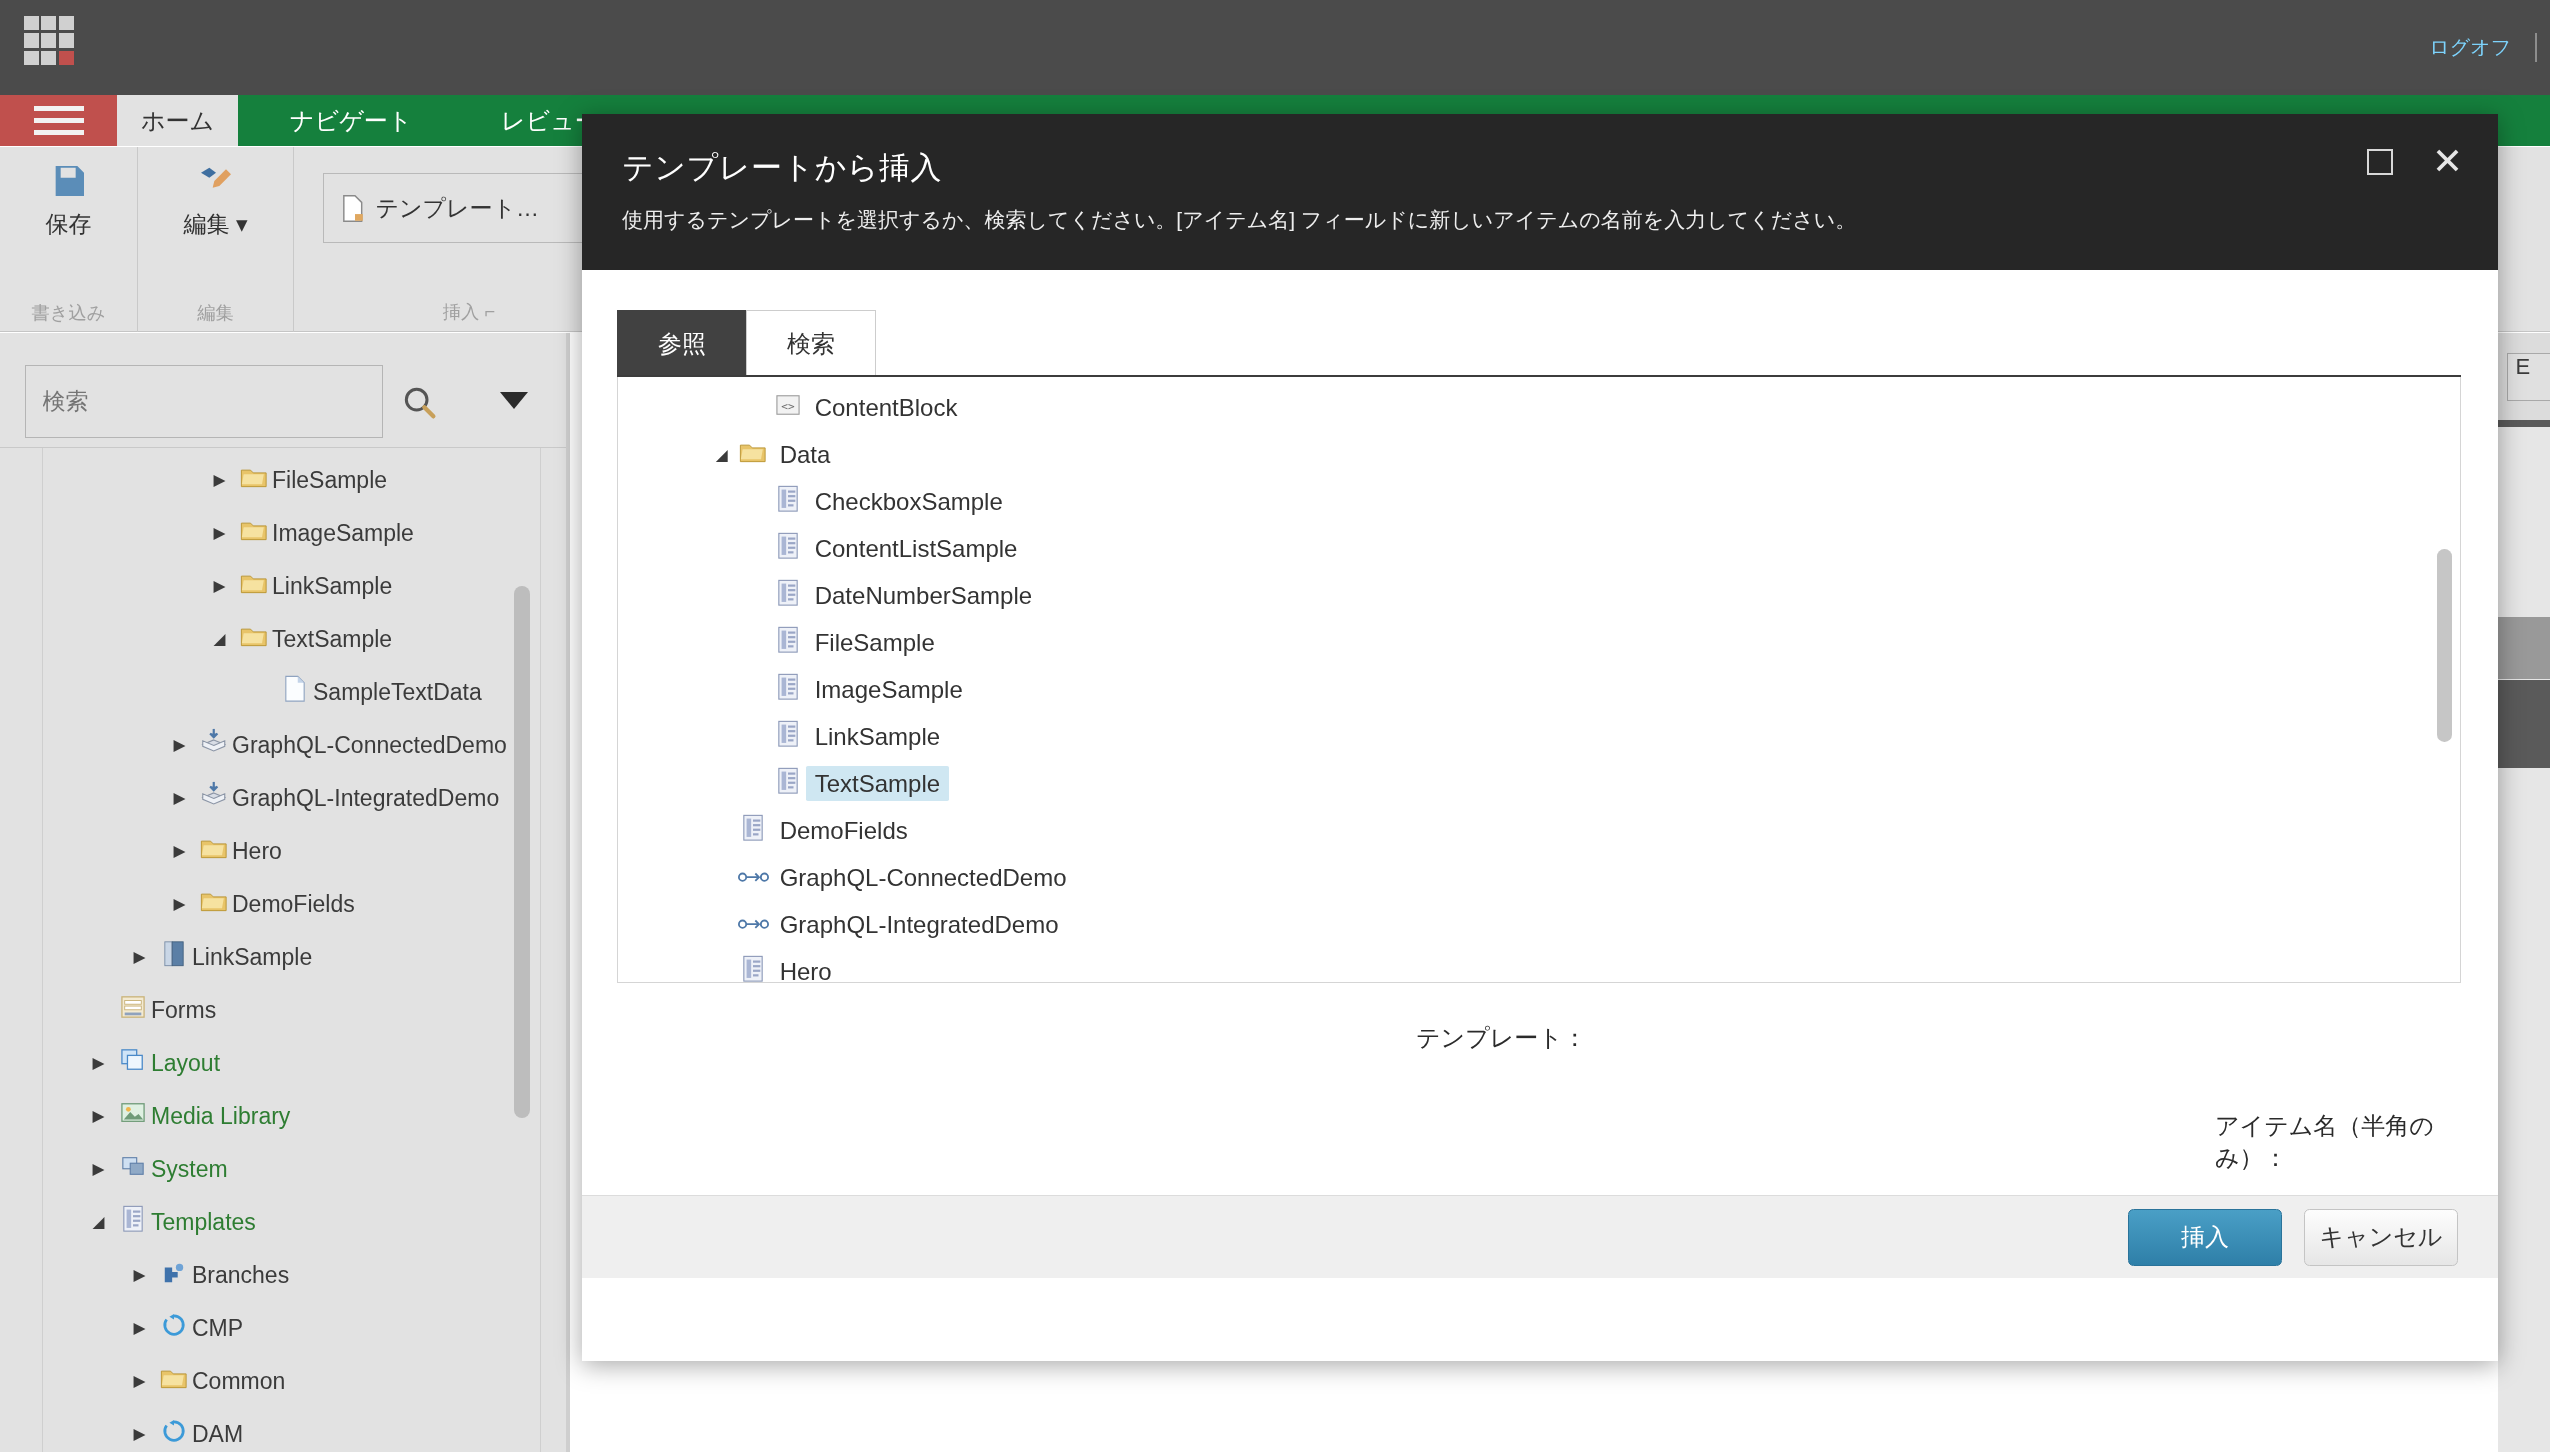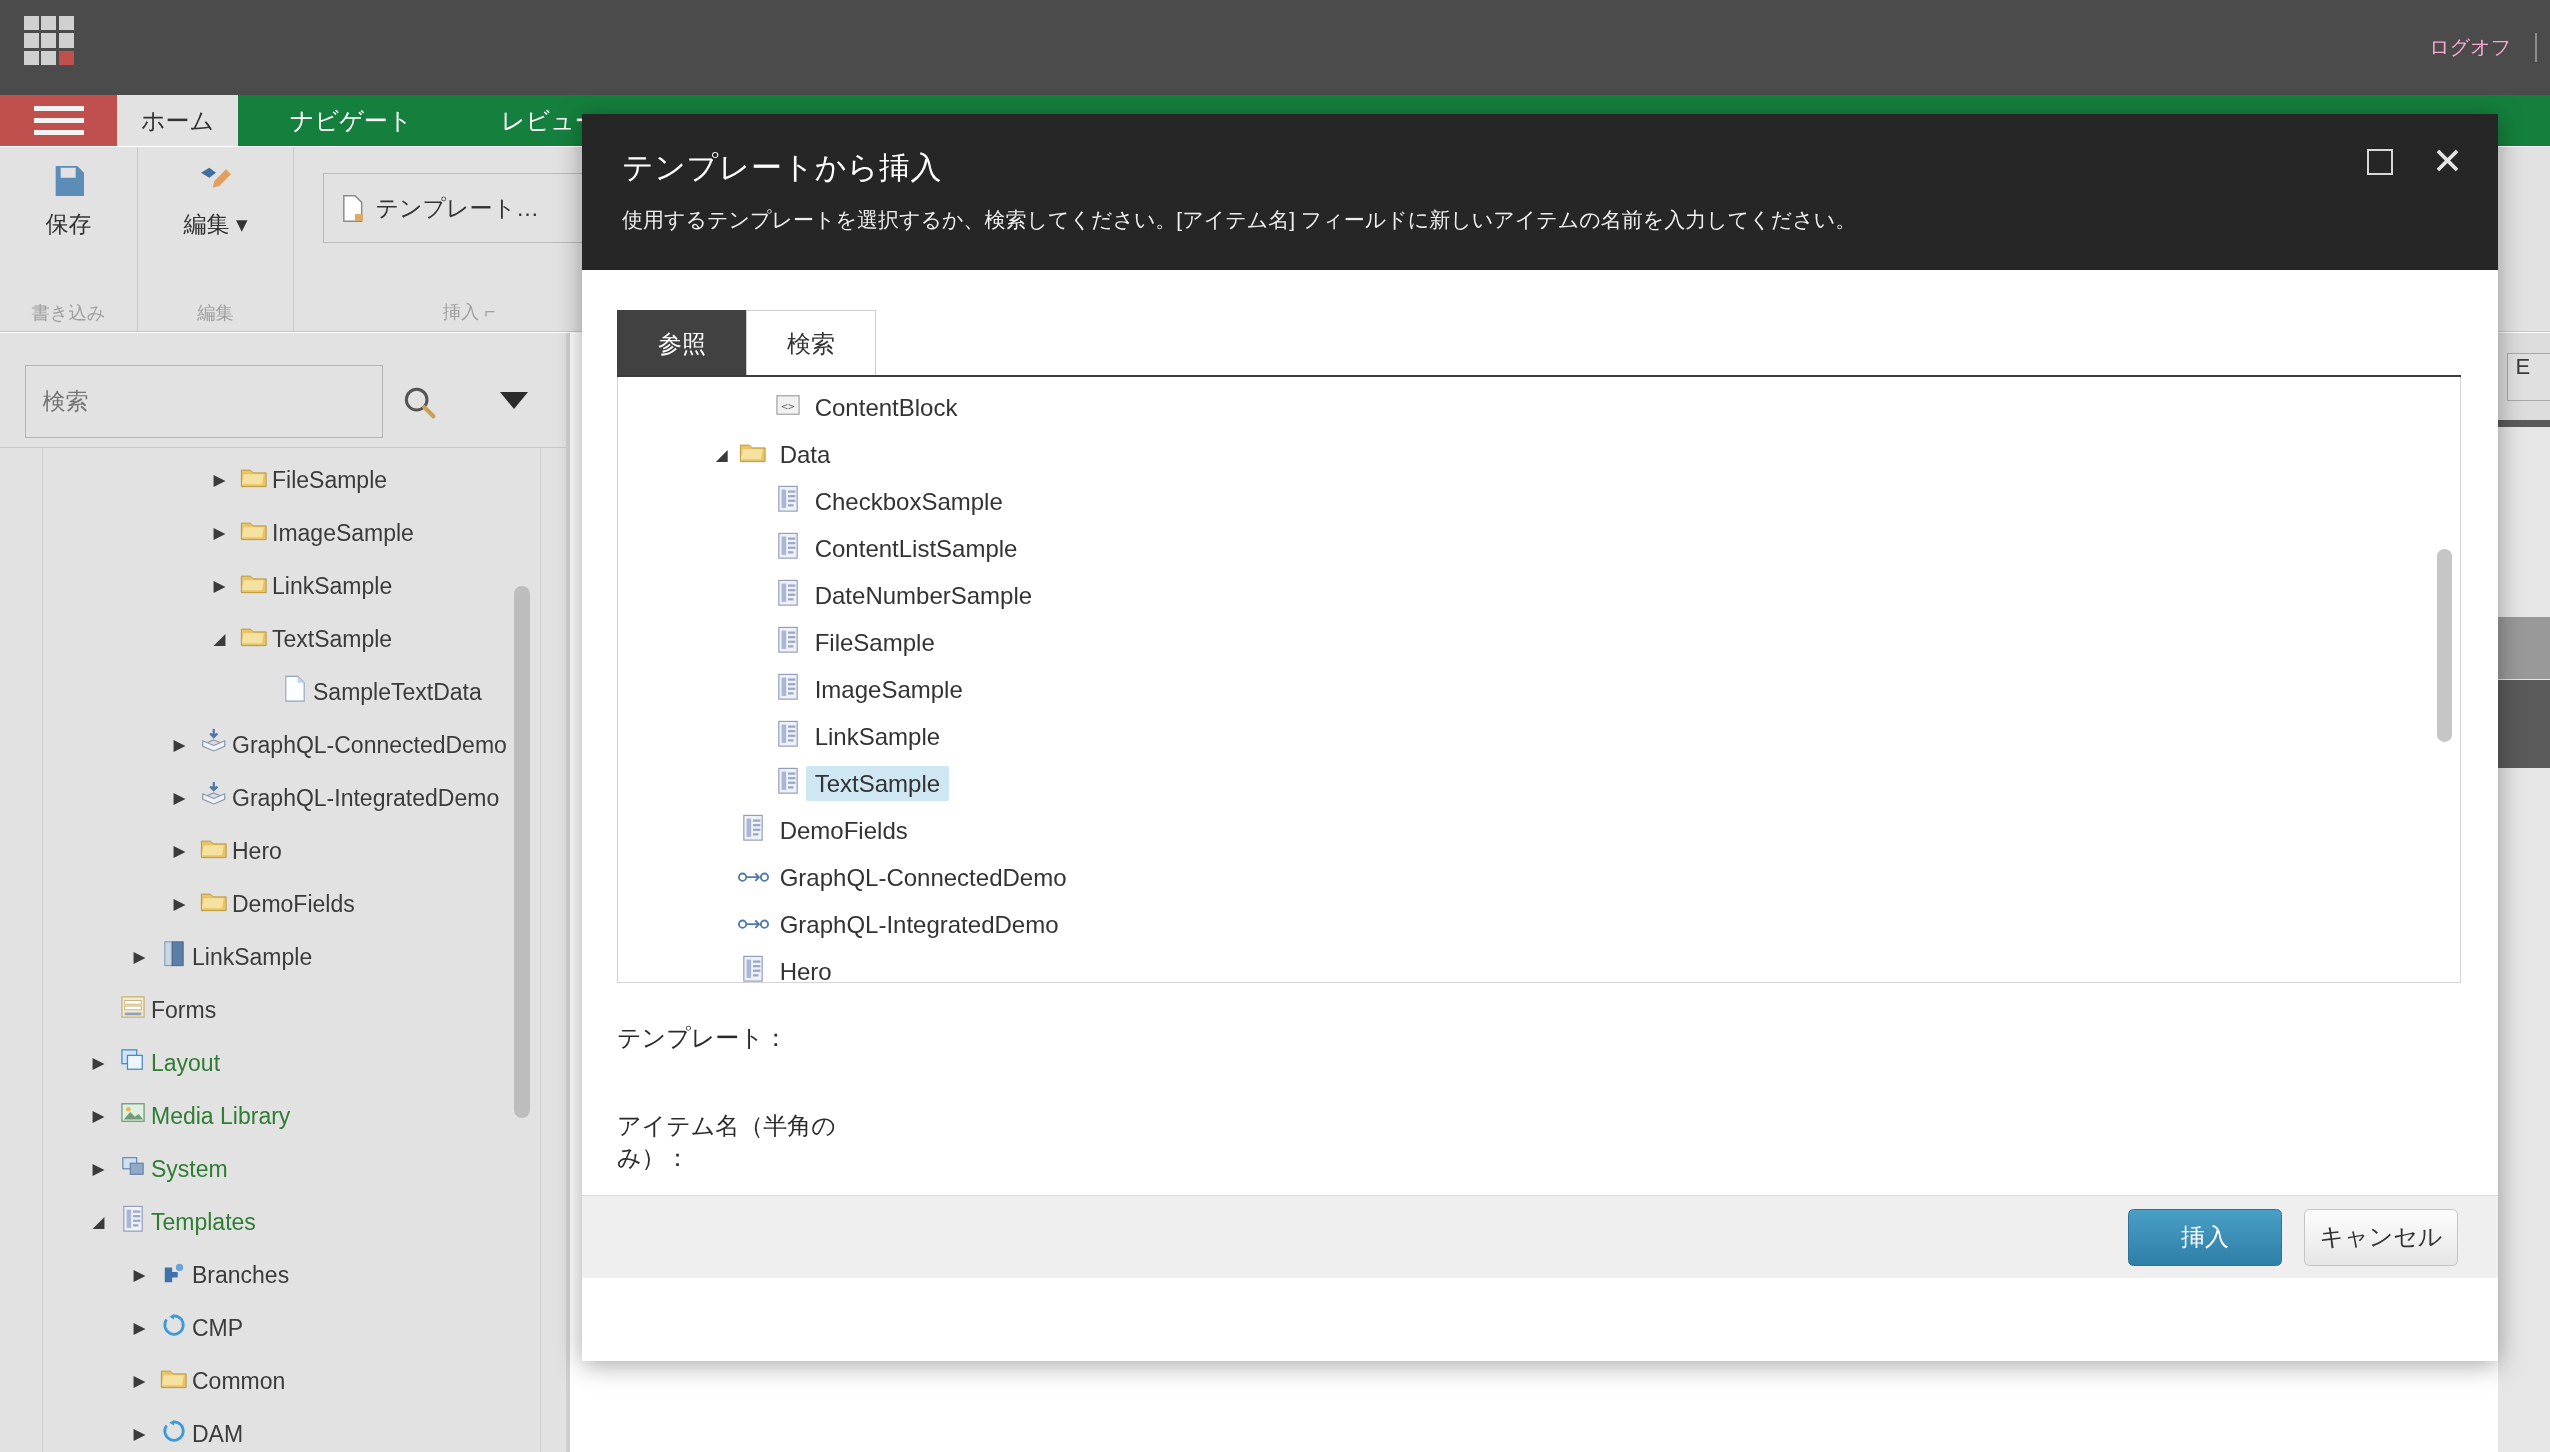--- a/index.html
+++ b/index.html
@@ -20,21 +20,21 @@
     position: absolute; left: 24px; top: 15.6px;
     width: 48px; height: 64px;
     display: grid; grid-template-columns: repeat(3, 14.7px); grid-template-rows: repeat(3, 14.7px);
     gap: 2.8px;
   }
   .logo-cell { background: #d0d0d0; }
   .logo-cell.accent { background: #c0504d; }
   .topbar-right {
     position: absolute; right: 13px; top: 0; height: 95px;
     display: flex; align-items: center; gap: 24px;
-    color: #f9a8d4; font-size: 20px;
+    color: #7dd3fc; font-size: 20px;
   }
   .topbar-sep { width: 1.8px; height: 29px; background: #8d8d8d; }
 
   .ribbon-tabs {
     position: absolute; left: 0; top: 95px; width: 2550px; height: 51px;
     background: #15803d;
   }
   .hamburger {
     position: absolute; left: 0; top: 0; width: 117px; height: 51px;
     background: #c0504d; display: flex; align-items: center; justify-content: center;
@@ -189,21 +189,21 @@
   }
   .dlg-row .tw { width: 27.5px; flex: 0 0 27.5px; text-align: center; font-size: 15.6px; color: #3b3b3b; }
   .dlg-row .ic { width: 35px; flex: 0 0 35px; text-align: center; font-size: 24px; }
   .dlg-row .lbl { padding: 3.7px 9.2px; border-radius: 1.8px; }
   .dlg-row.selected .lbl { background: #cfe7f2; }
   .dlg-scroll {
     position: absolute; right: 8.3px; top: 172px; width: 14.7px; height: 193px;
     background: #c6c6c6; border-radius: 7.3px;
   }
 
-  .field-row { position: absolute; display: flex; align-items: center; }
+  .field-row { position: absolute; display: flex; align-items: center; flex-direction: column; }
   .field-label { font-size: 24px; color: #2b2b2b; }
   .field-input {
     height: 59px; border: 0.9px solid #cdcdcd; background: #ffffff;
     font-size: 23px; color: #2b2b2b; padding: 0 16.5px;
     font-family: "Liberation Sans", sans-serif;
   }
   .field-input.focused { border: 1.8px solid #3d9ad1; }
 
   .dlg-footer {
     position: absolute; left: 0; bottom: 0; width: 100%; height: 83px;

